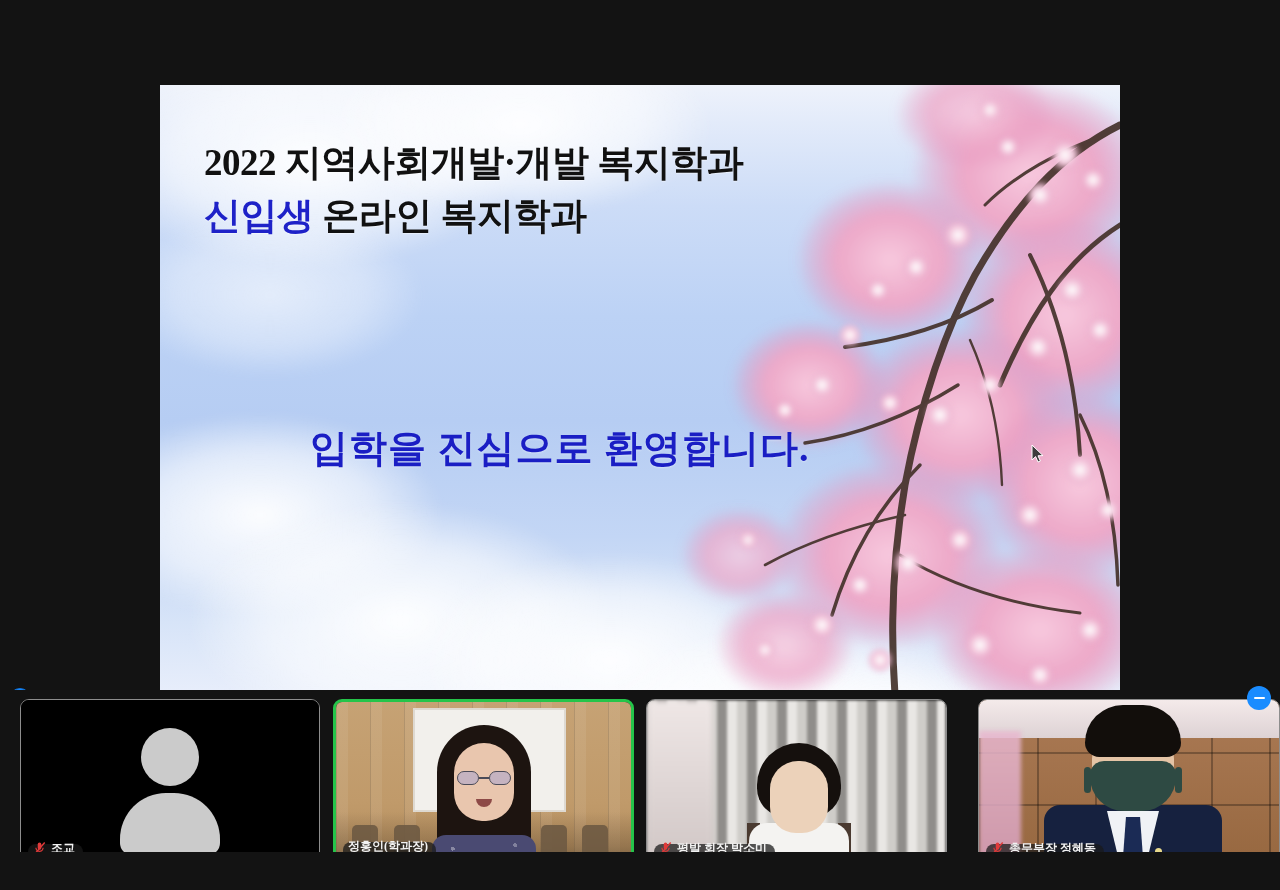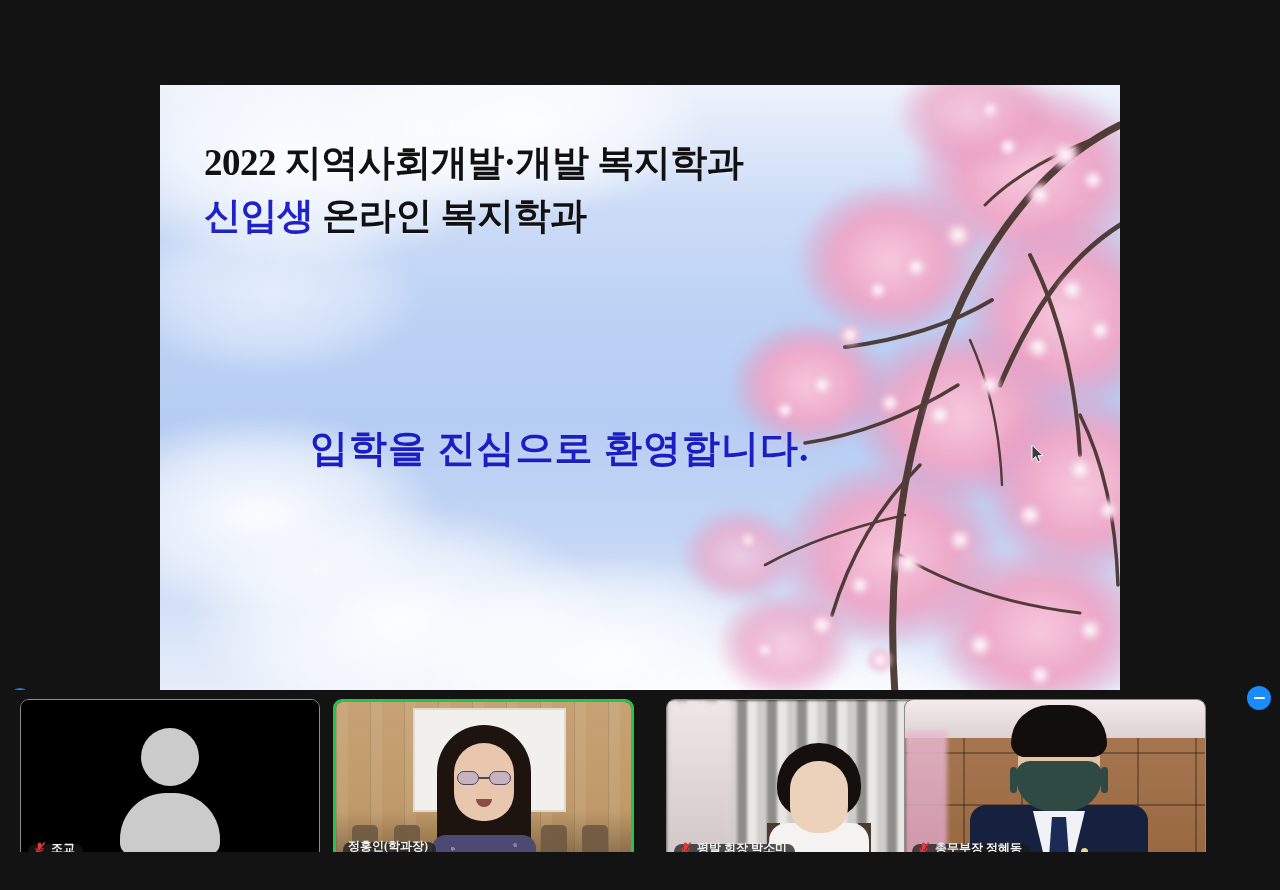--- a/index.html
+++ b/index.html
@@ -139,22 +139,22 @@
   .tile {
     position: absolute;
     top: 9px;
     height: 173px;
     border-radius: 9px;
     overflow: hidden;
     background: #000;
   }
   .tile.t1 { left: 20px;   width: 300px; border: 1px solid #8d8d8d; }
   .tile.t2 { left: 333px;  width: 301px; border: 3px solid #25c44a; }
-  .tile.t3 { left: 646px;  width: 301px; border: 1px solid #8d8d8d; margin-left: 20px; }
-  .tile.t4 { left: 904px;  width: 302px; border: 1px solid #8d8d8d; }
+  .tile.t3 { left: 646px;  width: 301px; border: 1px solid #8d8d8d; }
+  .tile.t4 { left: 978px;  width: 302px; border: 1px solid #8d8d8d; }
 
   .tile-video {
     position: absolute;
     inset: 0;
     overflow: hidden;
   }
 
   
   .avatar-bg { position:absolute; inset:0; background:#000; }
   .avatar-head {

